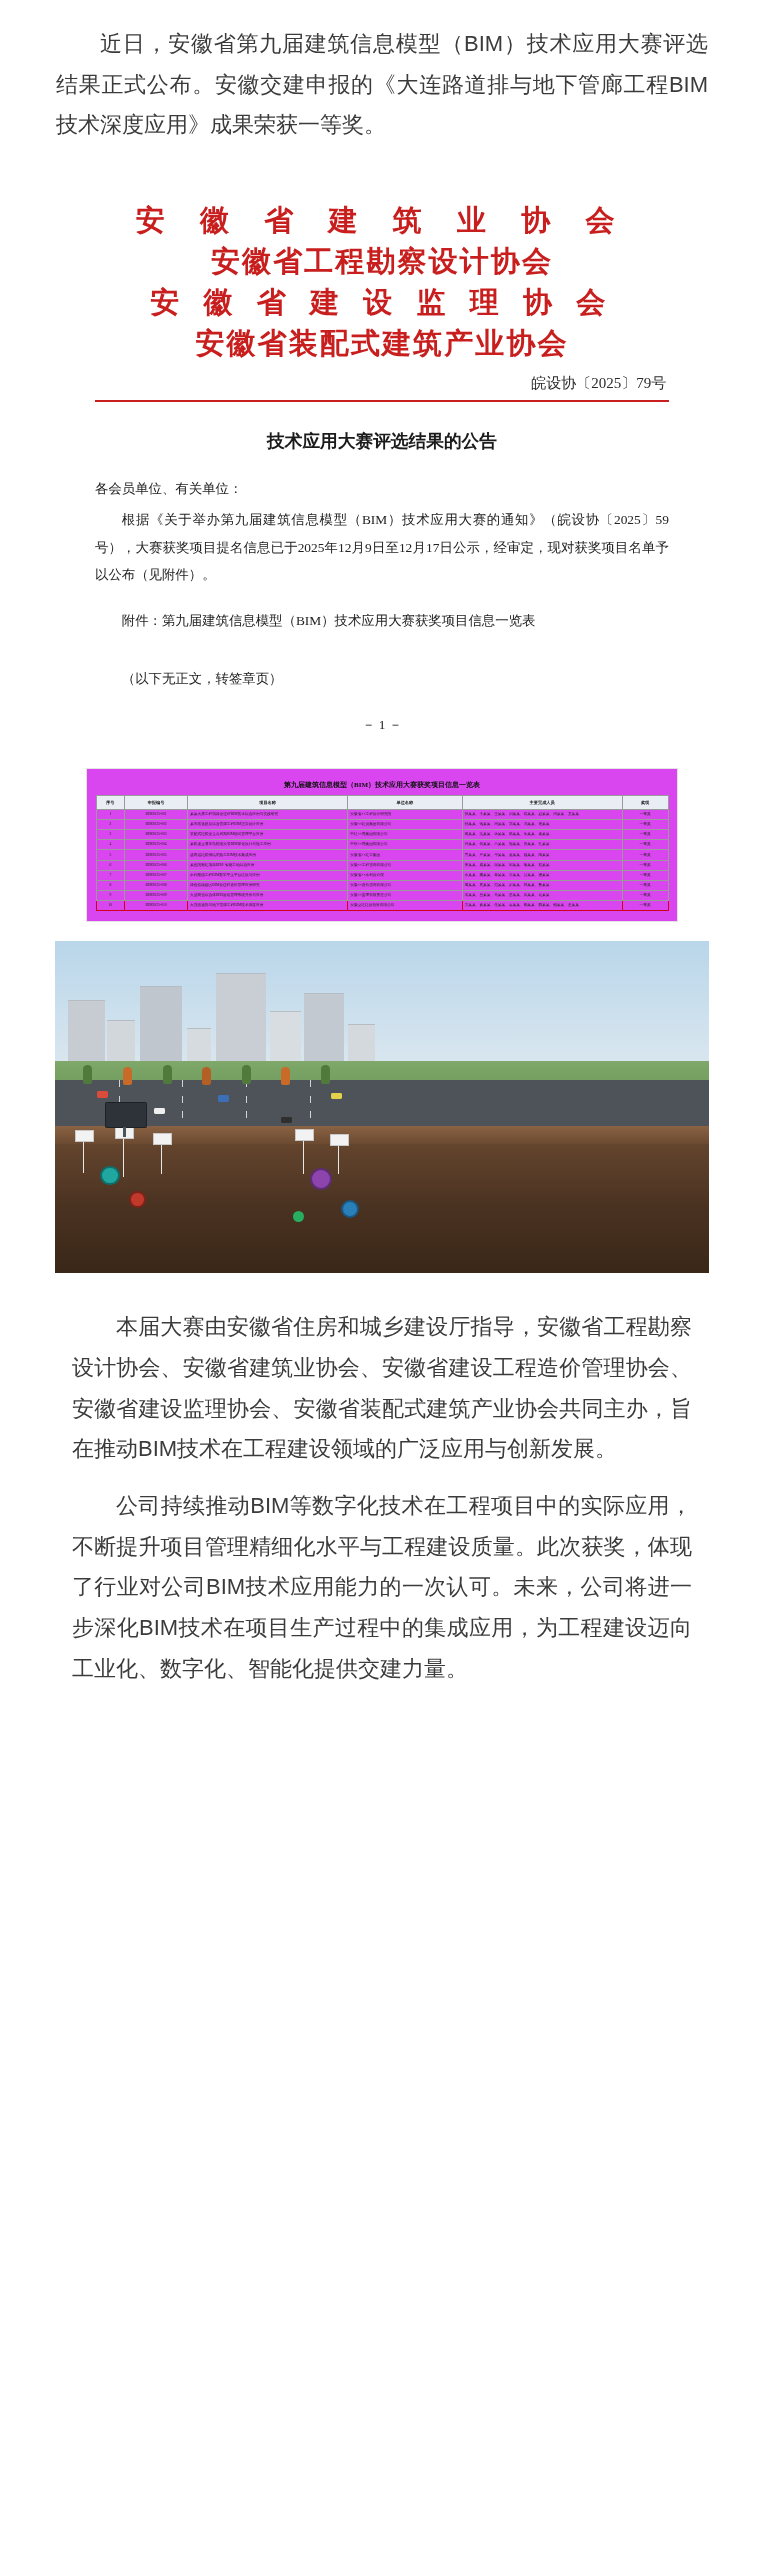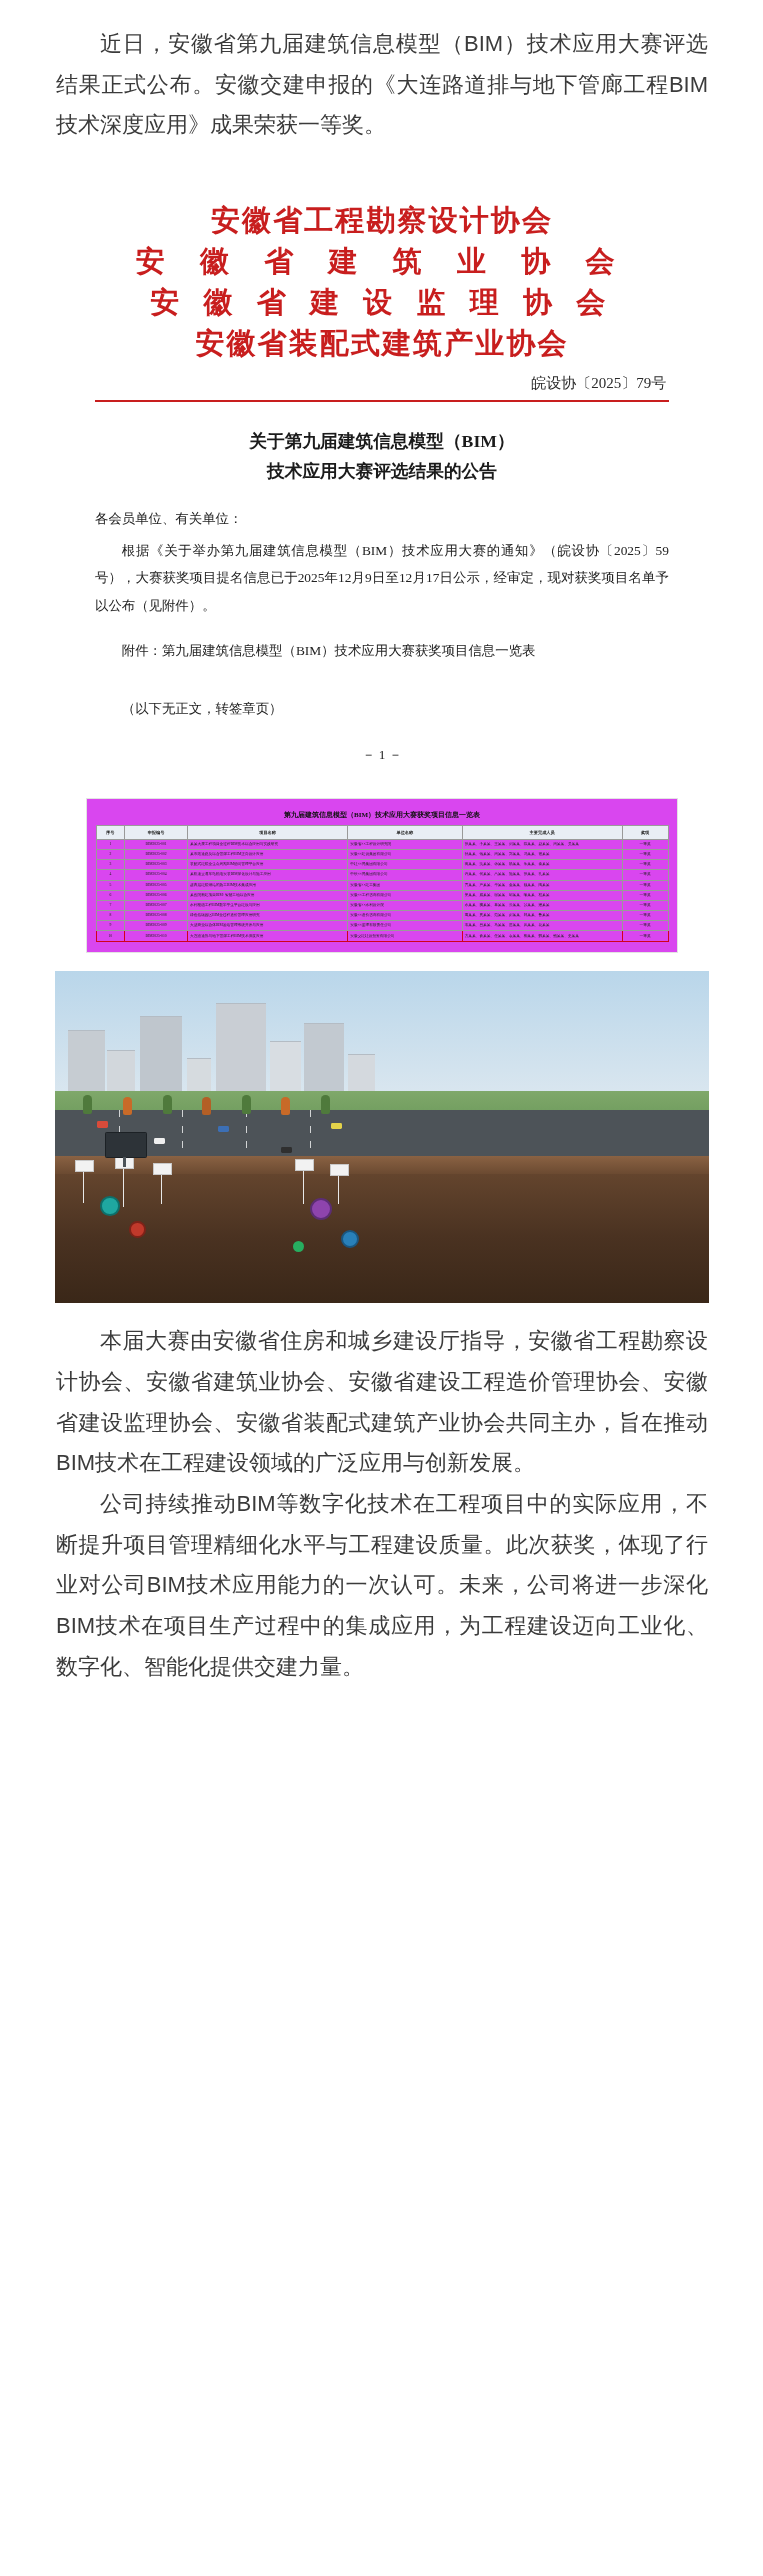--- a/index.html
+++ b/index.html
@@ -209,43 +209,42 @@
   .monitor:after {
     content:""; position:absolute; left: 17px; top: 24px; width: 2.8px; height: 10px; background:#4c5358;
   }
   .outro {
     padding: 18.4px 34px 28px 34px;
     font-size: 22px;
     line-height: 1.85;
     color: #3b3b3b;
     text-align: justify;
   }
-  .outro p { margin: 0; text-indent: 2em; }
+  .outro p { margin: 16px; text-indent: 2em; }
 </style>
 </head>
 <body>
 
 <div class="page">
 
   <div class="intro">
     <p>近日，安徽省第九届建筑信息模型（BIM）技术应用大赛评选结果正式公布。安徽交建申报的《大连路道排与地下管廊工程BIM技术深度应用》成果荣获一等奖。</p>
   </div>
 
   <div class="doc-wrap">
     <div class="doc-head">
+      <div class="org wider">安 徽 省 建 筑 业 协 会</div>
       <div class="org">安徽省工程勘察设计协会</div>
-      <div class="org wider">安 徽 省 建 筑 业 协 会</div>
       <div class="org wide">安 徽 省 建 设 监 理 协 会</div>
       <div class="org">安徽省装配式建筑产业协会</div>
     </div>
     <div class="doc-no">皖设协〔2025〕79号</div>
     <div class="red-rule"></div>
 
     <div class="doc-title">
-      <div>关于第九届建筑信息模型（BIM）</div>
       <div>技术应用大赛评选结果的公告</div>
     </div>
 
     <div class="doc-body">
       <p>各会员单位、有关单位：</p>
       <p class="ind">根据《关于举办第九届建筑信息模型（BIM）技术应用大赛的通知》（皖设协〔2025〕59号），大赛获奖项目提名信息已于2025年12月9日至12月17日公示，经审定，现对获奖项目名单予以公布（见附件）。</p>
       <p class="ind gap">附件：第九届建筑信息模型（BIM）技术应用大赛获奖项目信息一览表</p>
       <p class="center-note">（以下无正文，转签章页）</p>
     </div>
 

